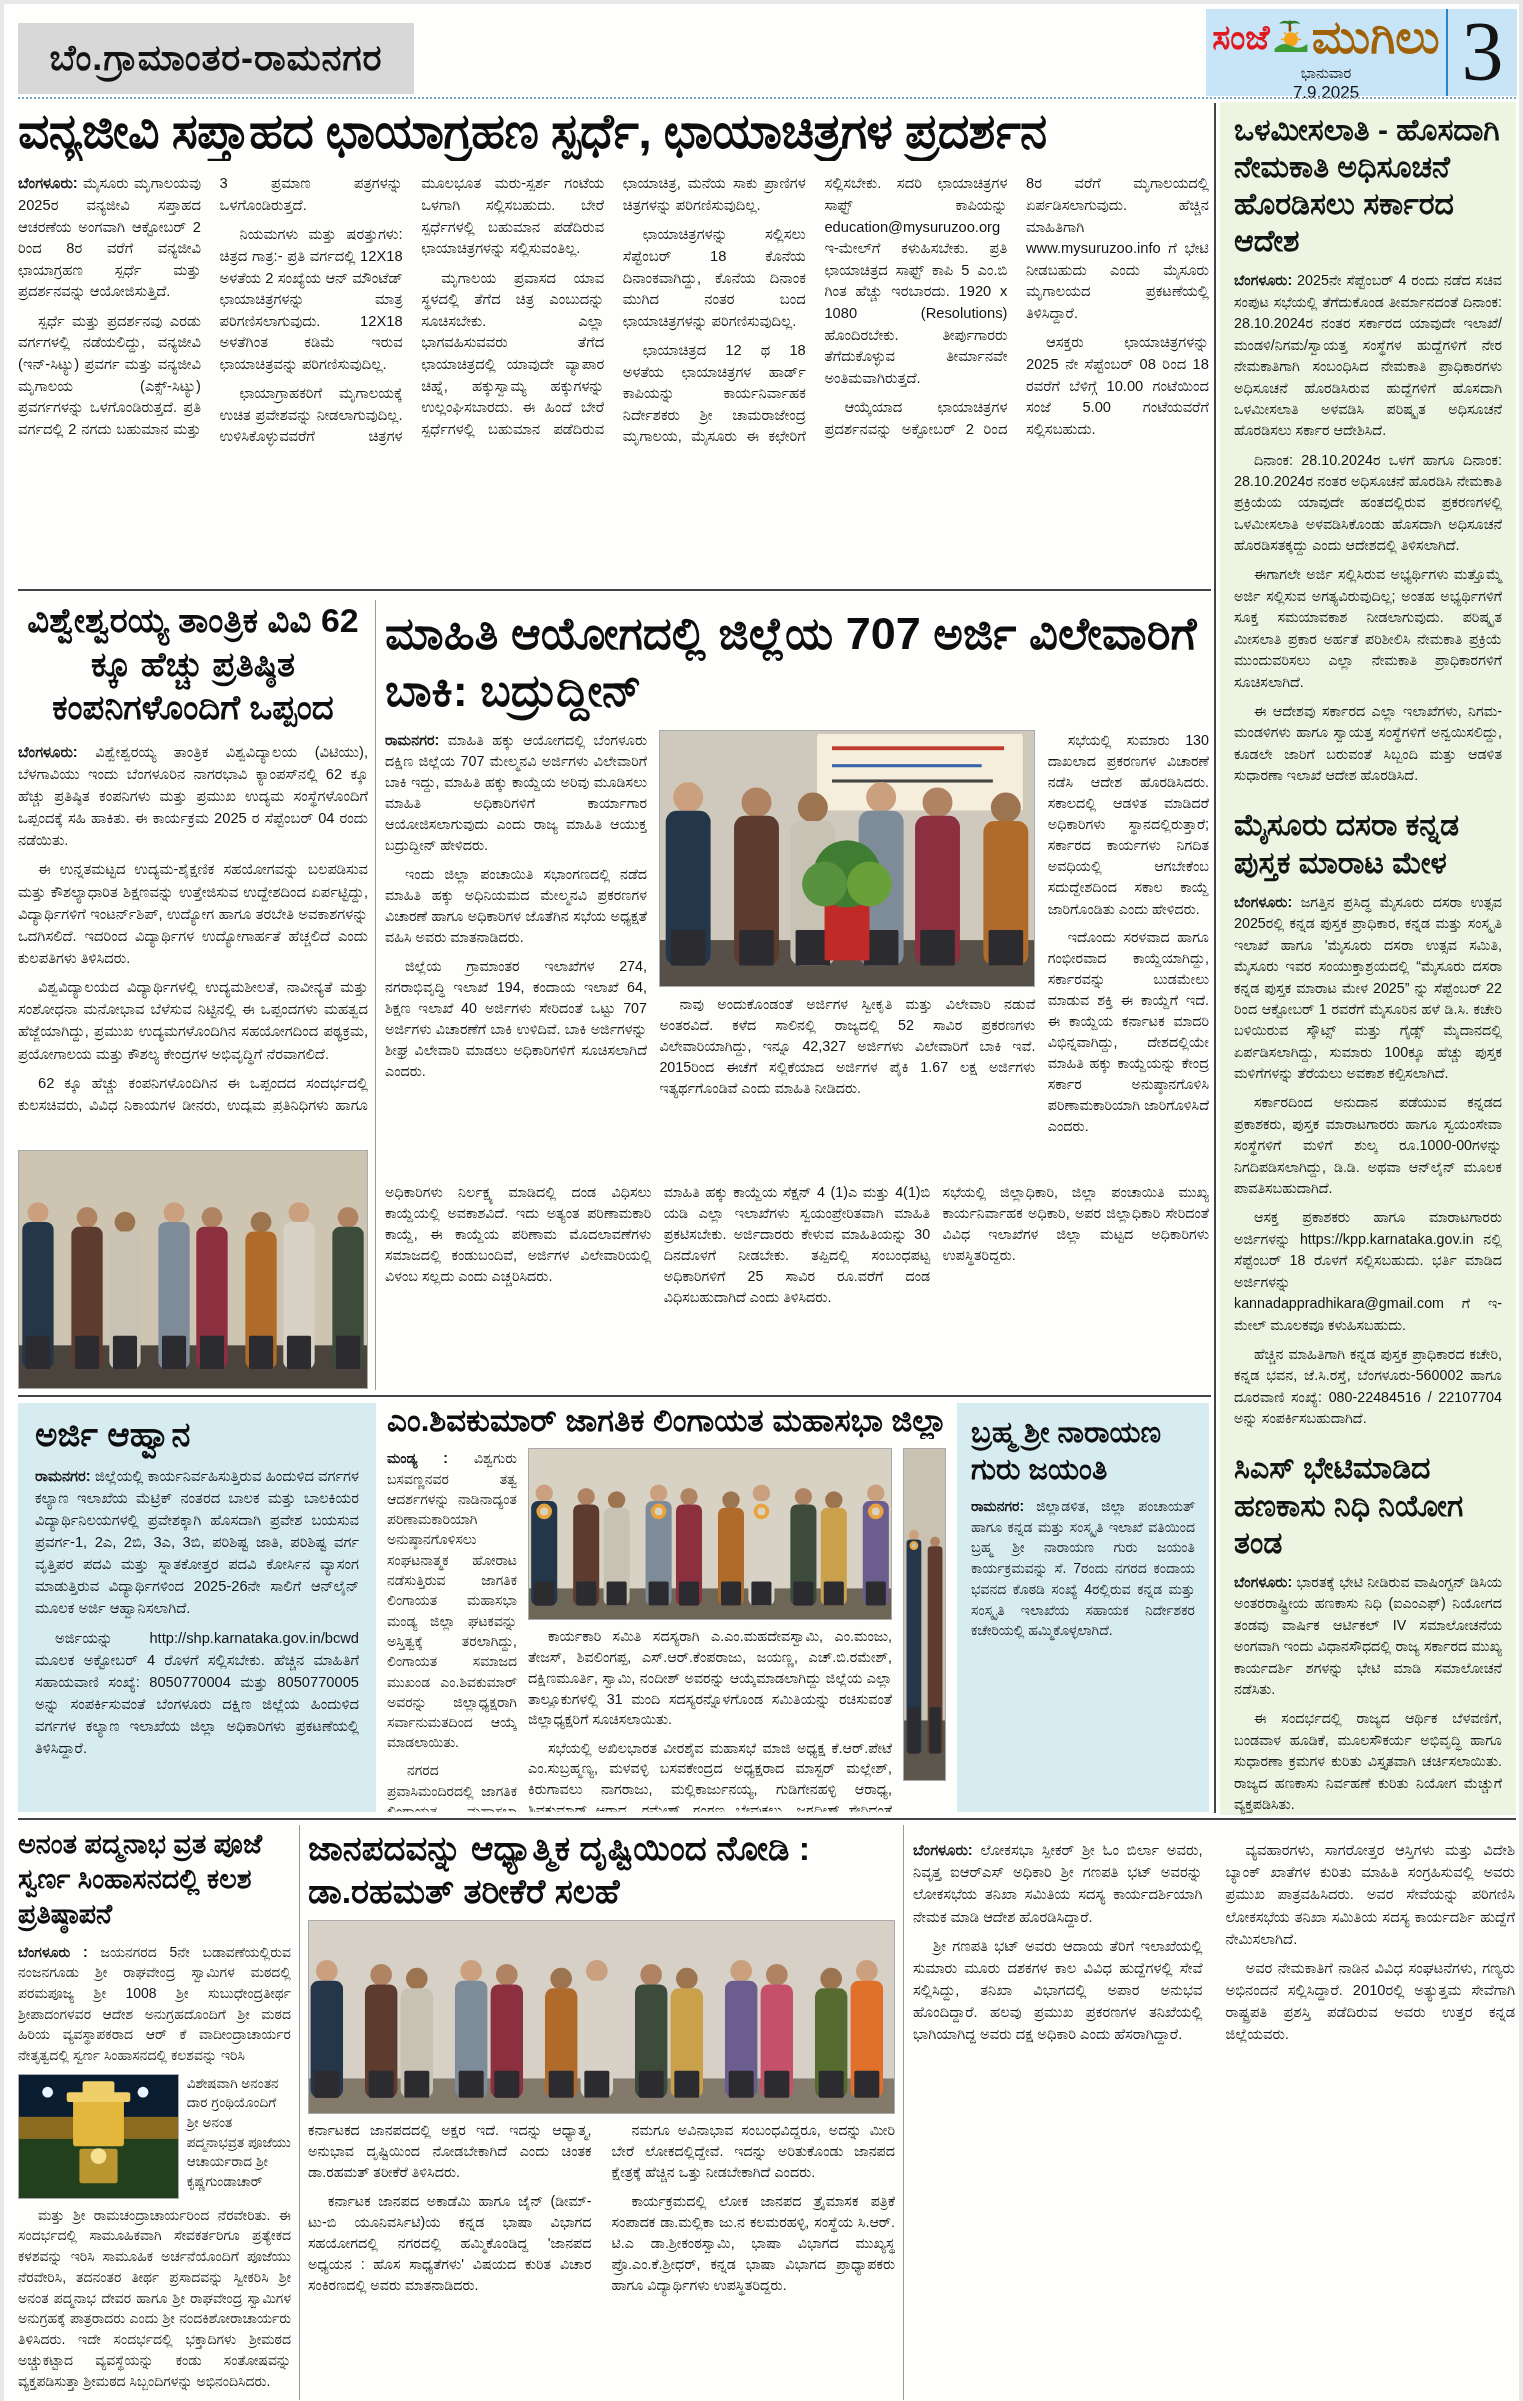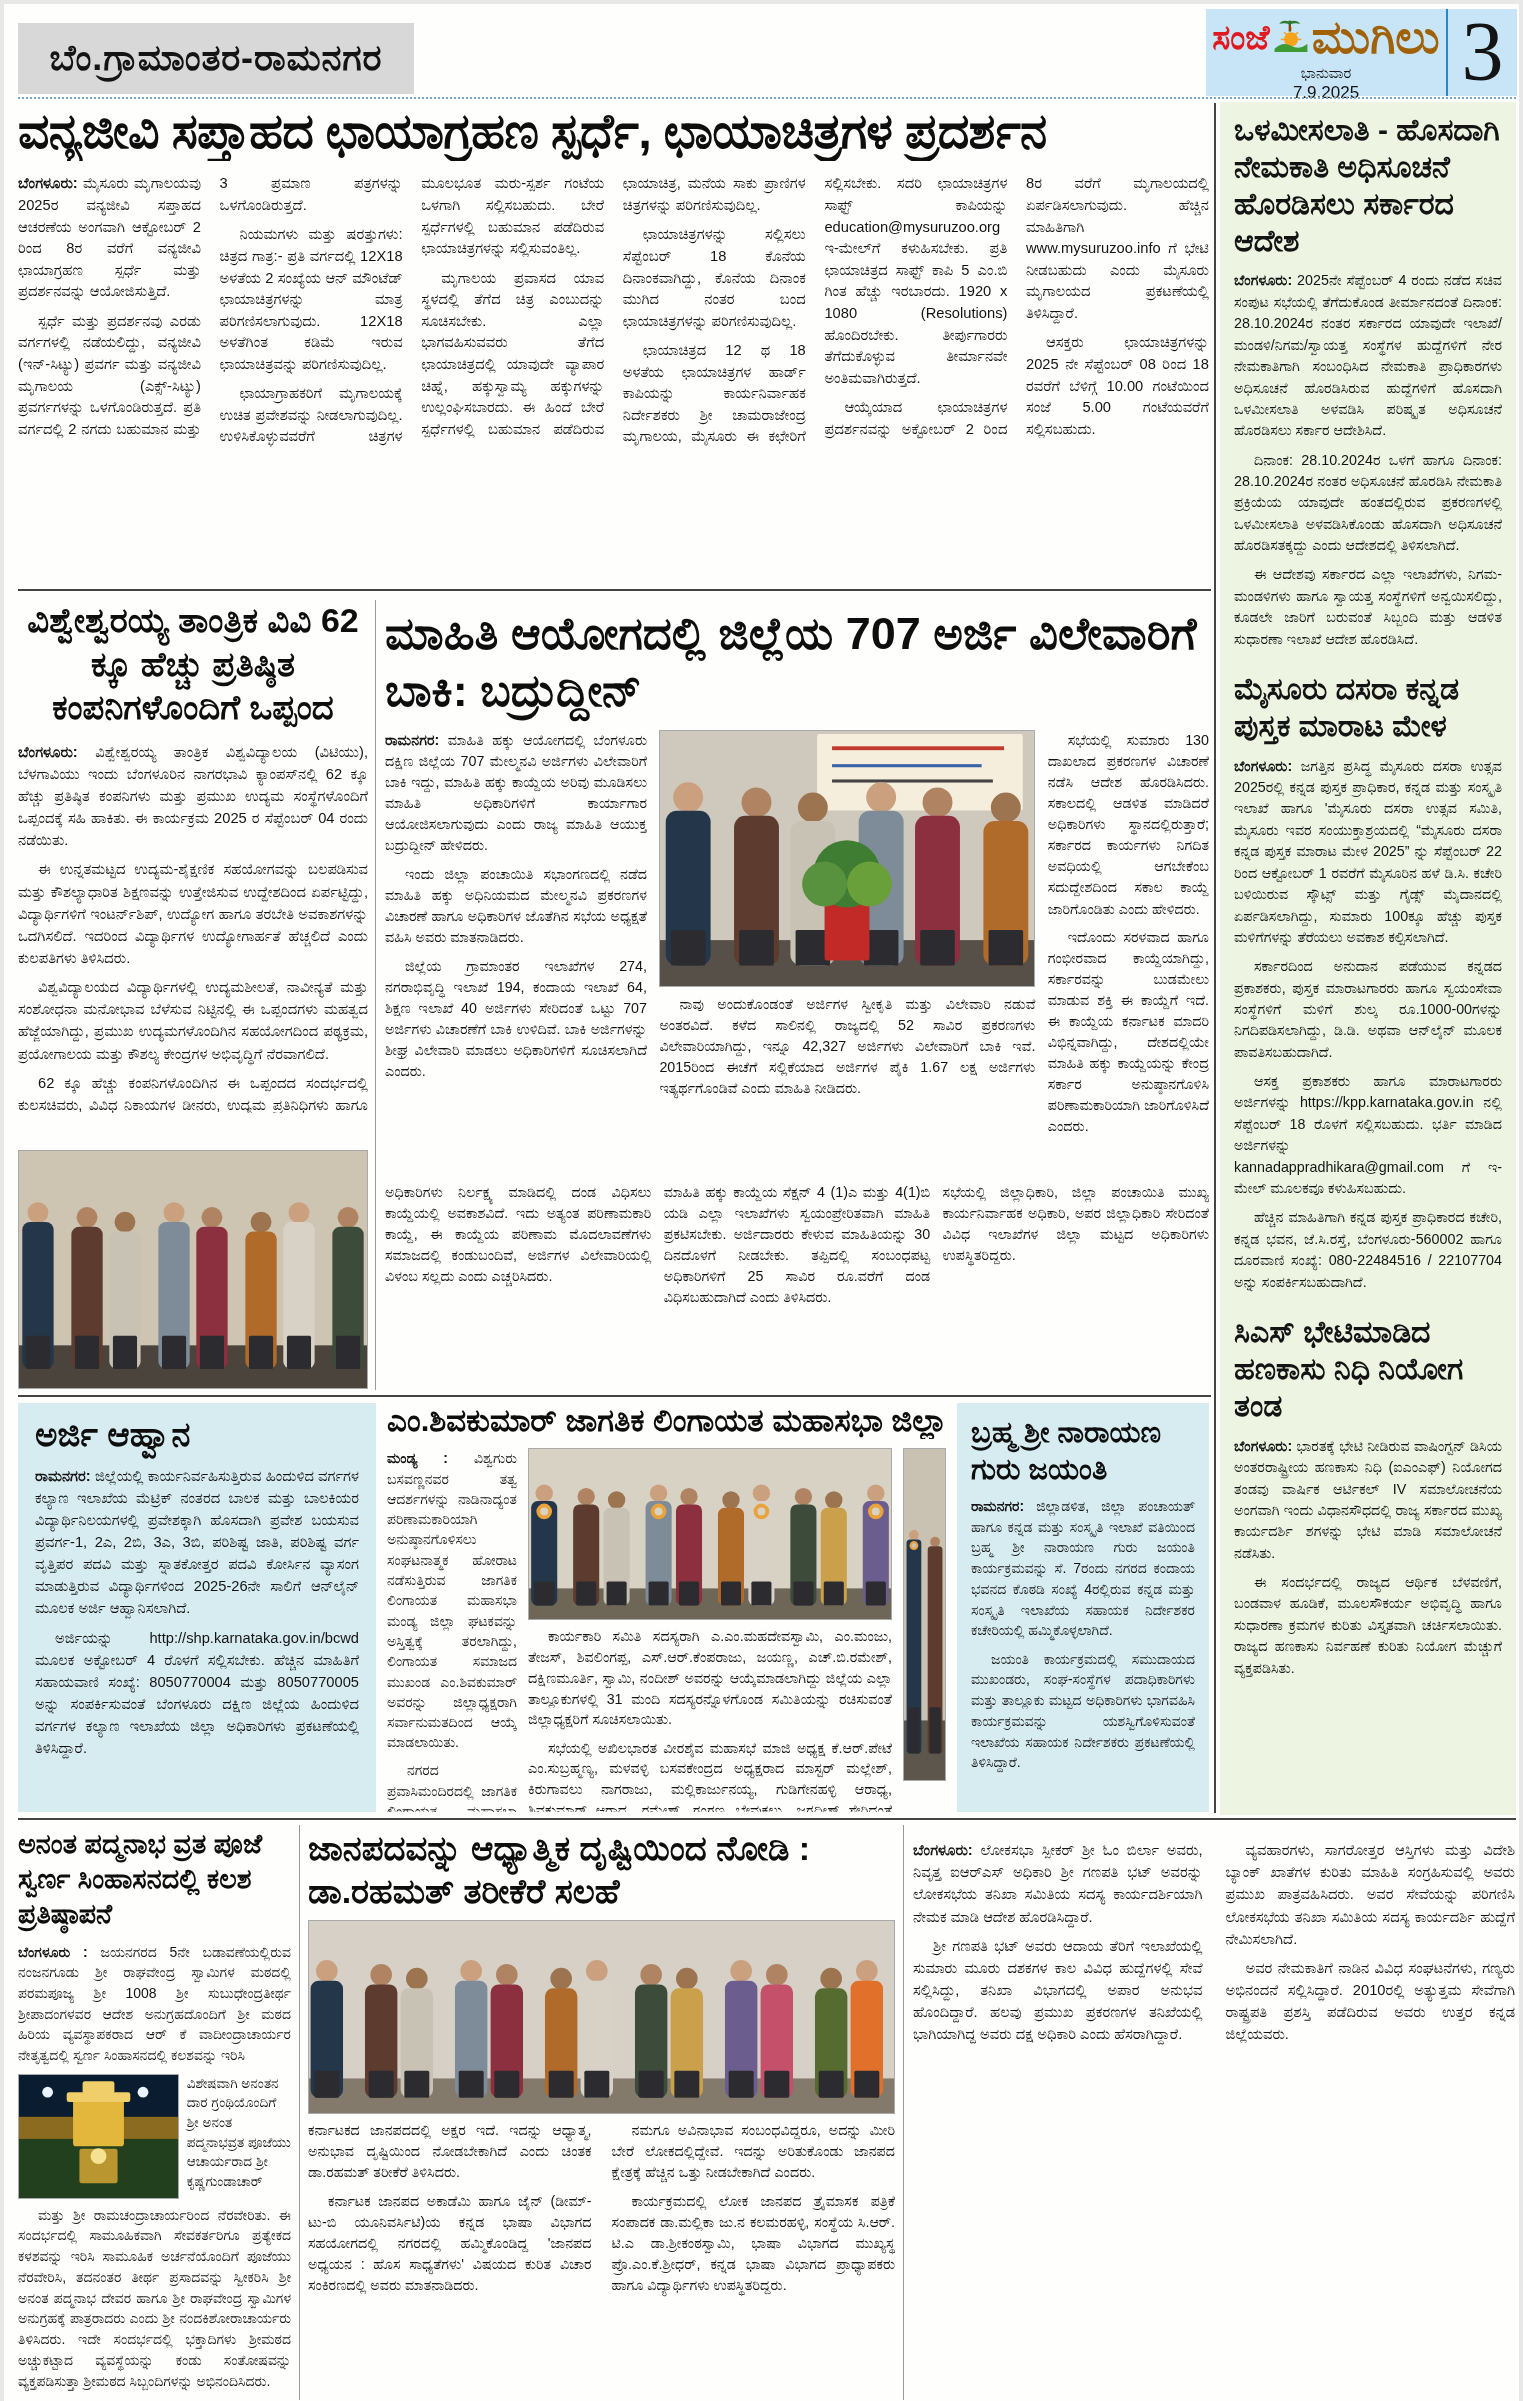--- a/index.html
+++ b/index.html
@@ -158,20 +158,21 @@
       <p>ಆಸಕ್ತರು ಛಾಯಾಚಿತ್ರಗಳನ್ನು 2025 ನೇ ಸೆಪ್ಟೆಂಬರ್ 08 ರಿಂದ 18 ರವರೆಗೆ ಬೆಳಿಗ್ಗೆ 10.00 ಗಂಟೆಯಿಂದ ಸಂಜೆ 5.00 ಗಂಟೆಯವರೆಗೆ ಸಲ್ಲಿಸಬಹುದು.</p>
     </div>
   </div>
 
   <div class="rail">
     <div>
       <h2>ಒಳಮೀಸಲಾತಿ - ಹೊಸದಾಗಿ ನೇಮಕಾತಿ ಅಧಿಸೂಚನೆ ಹೊರಡಿಸಲು ಸರ್ಕಾರದ ಆದೇಶ</h2>
       <div class="body">
         <p class="lead"><strong class="dl">ಬೆಂಗಳೂರು:</strong> <span>2025ನೇ ಸೆಪ್ಟೆಂಬರ್ 4 ರಂದು ನಡೆದ ಸಚಿವ ಸಂಪುಟ ಸಭೆಯಲ್ಲಿ ತೆಗೆದುಕೊಂಡ ತೀರ್ಮಾನದಂತೆ ದಿನಾಂಕ: 28.10.2024ರ ನಂತರ ಸರ್ಕಾರದ ಯಾವುದೇ ಇಲಾಖೆ/ಮಂಡಳಿ/ನಿಗಮ/ಸ್ವಾಯತ್ತ ಸಂಸ್ಥೆಗಳ ಹುದ್ದೆಗಳಿಗೆ ನೇರ ನೇಮಕಾತಿಗಾಗಿ ಸಂಬಂಧಿಸಿದ ನೇಮಕಾತಿ ಪ್ರಾಧಿಕಾರಗಳು ಅಧಿಸೂಚನೆ ಹೊರಡಿಸಿರುವ ಹುದ್ದೆಗಳಿಗೆ ಹೊಸದಾಗಿ ಒಳಮೀಸಲಾತಿ ಅಳವಡಿಸಿ ಪರಿಷ್ಕೃತ ಅಧಿಸೂಚನೆ ಹೊರಡಿಸಲು ಸರ್ಕಾರ ಆದೇಶಿಸಿದೆ.</span></p>
         <p>ದಿನಾಂಕ: 28.10.2024ರ ಒಳಗೆ ಹಾಗೂ ದಿನಾಂಕ: 28.10.2024ರ ನಂತರ ಅಧಿಸೂಚನೆ ಹೊರಡಿಸಿ ನೇಮಕಾತಿ ಪ್ರಕ್ರಿಯೆಯ ಯಾವುದೇ ಹಂತದಲ್ಲಿರುವ ಪ್ರಕರಣಗಳಲ್ಲಿ ಒಳಮೀಸಲಾತಿ ಅಳವಡಿಸಿಕೊಂಡು ಹೊಸದಾಗಿ ಅಧಿಸೂಚನೆ ಹೊರಡಿಸತಕ್ಕದ್ದು ಎಂದು ಆದೇಶದಲ್ಲಿ ತಿಳಿಸಲಾಗಿದೆ.</p>
+        <p>ಈಗಾಗಲೇ ಅರ್ಜಿ ಸಲ್ಲಿಸಿರುವ ಅಭ್ಯರ್ಥಿಗಳು ಮತ್ತೊಮ್ಮೆ ಅರ್ಜಿ ಸಲ್ಲಿಸುವ ಅಗತ್ಯವಿರುವುದಿಲ್ಲ; ಅಂತಹ ಅಭ್ಯರ್ಥಿಗಳಿಗೆ ಸೂಕ್ತ ಸಮಯಾವಕಾಶ ನೀಡಲಾಗುವುದು. ಪರಿಷ್ಕೃತ ಮೀಸಲಾತಿ ಪ್ರಕಾರ ಅರ್ಹತೆ ಪರಿಶೀಲಿಸಿ ನೇಮಕಾತಿ ಪ್ರಕ್ರಿಯೆ ಮುಂದುವರಿಸಲು ಎಲ್ಲಾ ನೇಮಕಾತಿ ಪ್ರಾಧಿಕಾರಗಳಿಗೆ ಸೂಚಿಸಲಾಗಿದೆ.</p>
         <p>ಈ ಆದೇಶವು ಸರ್ಕಾರದ ಎಲ್ಲಾ ಇಲಾಖೆಗಳು, ನಿಗಮ-ಮಂಡಳಿಗಳು ಹಾಗೂ ಸ್ವಾಯತ್ತ ಸಂಸ್ಥೆಗಳಿಗೆ ಅನ್ವಯಿಸಲಿದ್ದು, ಕೂಡಲೇ ಜಾರಿಗೆ ಬರುವಂತೆ ಸಿಬ್ಬಂದಿ ಮತ್ತು ಆಡಳಿತ ಸುಧಾರಣಾ ಇಲಾಖೆ ಆದೇಶ ಹೊರಡಿಸಿದೆ.</p>
       </div>
     </div>
 
     <div class="art2">
       <h2>ಮೈಸೂರು ದಸರಾ ಕನ್ನಡ ಪುಸ್ತಕ ಮಾರಾಟ ಮೇಳ</h2>
       <div class="body">
         <p class="lead"><strong class="dl">ಬೆಂಗಳೂರು:</strong> <span>ಜಗತ್ತಿನ ಪ್ರಸಿದ್ಧ ಮೈಸೂರು ದಸರಾ ಉತ್ಸವ 2025ರಲ್ಲಿ ಕನ್ನಡ ಪುಸ್ತಕ ಪ್ರಾಧಿಕಾರ, ಕನ್ನಡ ಮತ್ತು ಸಂಸ್ಕೃತಿ ಇಲಾಖೆ ಹಾಗೂ 'ಮೈಸೂರು ದಸರಾ ಉತ್ಸವ ಸಮಿತಿ, ಮೈಸೂರು ಇವರ ಸಂಯುಕ್ತಾಶ್ರಯದಲ್ಲಿ “ಮೈಸೂರು ದಸರಾ ಕನ್ನಡ ಪುಸ್ತಕ ಮಾರಾಟ ಮೇಳ 2025” ನ್ನು ಸೆಪ್ಟೆಂಬರ್ 22 ರಿಂದ ಆಕ್ಟೋಬರ್ 1 ರವರೆಗೆ ಮೈಸೂರಿನ ಹಳೆ ಡಿ.ಸಿ. ಕಚೇರಿ ಬಳಿಯಿರುವ ಸ್ಕೌಟ್ಸ್ ಮತ್ತು ಗೈಡ್ಸ್ ಮೈದಾನದಲ್ಲಿ ಏರ್ಪಡಿಸಲಾಗಿದ್ದು, ಸುಮಾರು 100ಕ್ಕೂ ಹೆಚ್ಚು ಪುಸ್ತಕ ಮಳಿಗೆಗಳನ್ನು ತೆರೆಯಲು ಅವಕಾಶ ಕಲ್ಪಿಸಲಾಗಿದೆ.</span></p>
         <p>ಸರ್ಕಾರದಿಂದ ಅನುದಾನ ಪಡೆಯುವ ಕನ್ನಡದ ಪ್ರಕಾಶಕರು, ಪುಸ್ತಕ ಮಾರಾಟಗಾರರು ಹಾಗೂ ಸ್ವಯಂಸೇವಾ ಸಂಸ್ಥೆಗಳಿಗೆ ಮಳಿಗೆ ಶುಲ್ಕ ರೂ.1000-00ಗಳನ್ನು ನಿಗದಿಪಡಿಸಲಾಗಿದ್ದು, ಡಿ.ಡಿ. ಅಥವಾ ಆನ್‌ಲೈನ್ ಮೂಲಕ ಪಾವತಿಸಬಹುದಾಗಿದೆ.</p>
         <p>ಆಸಕ್ತ ಪ್ರಕಾಶಕರು ಹಾಗೂ ಮಾರಾಟಗಾರರು ಅರ್ಜಿಗಳನ್ನು https://kpp.karnataka.gov.in ನಲ್ಲಿ ಸೆಪ್ಟೆಂಬರ್ 18 ರೊಳಗೆ ಸಲ್ಲಿಸಬಹುದು. ಭರ್ತಿ ಮಾಡಿದ ಅರ್ಜಿಗಳನ್ನು kannadappradhikara@gmail.com ಗೆ ಇ-ಮೇಲ್ ಮೂಲಕವೂ ಕಳುಹಿಸಬಹುದು.</p>
@@ -366,21 +367,20 @@
             <rect x="33.45507692307692" y="333.84000000000003" width="14.968799999999998" height="59.92000000000001" fill="#2c2c30" rx="2"></rect>
           </svg>
         </div>
     </div>
   </div>
 
   <div class="art nar-box">
     <h2>ಬ್ರಹ್ಮ ಶ್ರೀ ನಾರಾಯಣ ಗುರು ಜಯಂತಿ</h2>
     <div class="body">
       <p class="lead"><strong class="dl">ರಾಮನಗರ:</strong> <span>ಜಿಲ್ಲಾಡಳಿತ, ಜಿಲ್ಲಾ ಪಂಚಾಯತ್ ಹಾಗೂ ಕನ್ನಡ ಮತ್ತು ಸಂಸ್ಕೃತಿ ಇಲಾಖೆ ವತಿಯಿಂದ ಬ್ರಹ್ಮ ಶ್ರೀ ನಾರಾಯಣ ಗುರು ಜಯಂತಿ ಕಾರ್ಯಕ್ರಮವನ್ನು ಸೆ. 7ರಂದು ನಗರದ ಕಂದಾಯ ಭವನದ ಕೊಠಡಿ ಸಂಖ್ಯೆ 4ರಲ್ಲಿರುವ ಕನ್ನಡ ಮತ್ತು ಸಂಸ್ಕೃತಿ ಇಲಾಖೆಯ ಸಹಾಯಕ ನಿರ್ದೇಶಕರ ಕಚೇರಿಯಲ್ಲಿ ಹಮ್ಮಿಕೊಳ್ಳಲಾಗಿದೆ.</span></p>
-      <p>ಜಯಂತಿ ಕಾರ್ಯಕ್ರಮದಲ್ಲಿ ಸಮುದಾಯದ ಮುಖಂಡರು, ಸಂಘ-ಸಂಸ್ಥೆಗಳ ಪದಾಧಿಕಾರಿಗಳು ಮತ್ತು ತಾಲ್ಲೂಕು ಮಟ್ಟದ ಅಧಿಕಾರಿಗಳು ಭಾಗವಹಿಸಿ ಕಾರ್ಯಕ್ರಮವನ್ನು ಯಶಸ್ವಿಗೊಳಿಸುವಂತೆ ಇಲಾಖೆಯ ಸಹಾಯಕ ನಿರ್ದೇಶಕರು ಪ್ರಕಟಣೆಯಲ್ಲಿ ತಿಳಿಸಿದ್ದಾರೆ.</p>
     </div>
   </div>
 
   <div class="art ananta">
     <h2>ಅನಂತ ಪದ್ಮನಾಭ ವ್ರತ ಪೂಜೆ ಸ್ವರ್ಣ ಸಿಂಹಾಸನದಲ್ಲಿ ಕಲಶ ಪ್ರತಿಷ್ಠಾಪನೆ</h2>
     <div class="body">
       <p class="lead"><strong class="dl">ಬೆಂಗಳೂರು :</strong> <span>ಜಯನಗರದ 5ನೇ ಬಡಾವಣೆಯಲ್ಲಿರುವ ನಂಜನಗೂಡು ಶ್ರೀ ರಾಘವೇಂದ್ರ ಸ್ವಾಮಿಗಳ ಮಠದಲ್ಲಿ ಪರಮಪೂಜ್ಯ ಶ್ರೀ 1008 ಶ್ರೀ ಸುಬುಧೇಂದ್ರತೀರ್ಥ ಶ್ರೀಪಾದಂಗಳವರ ಆದೇಶ ಅನುಗ್ರಹದೊಂದಿಗೆ ಶ್ರೀ ಮಠದ ಹಿರಿಯ ವ್ಯವಸ್ಥಾಪಕರಾದ ಆರ್ ಕೆ ವಾದೀಂದ್ರಾಚಾರ್ಯರ ನೇತೃತ್ವದಲ್ಲಿ ಸ್ವರ್ಣ ಸಿಂಹಾಸನದಲ್ಲಿ ಕಲಶವನ್ನು ಇರಿಸಿ</span></p>
     </div>
     <div class="an-row">
       <div class="photo photo-temple">

